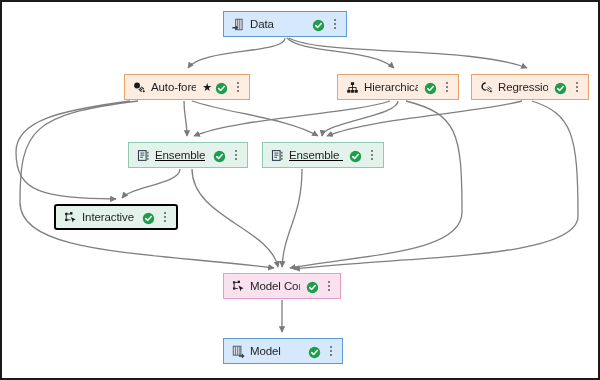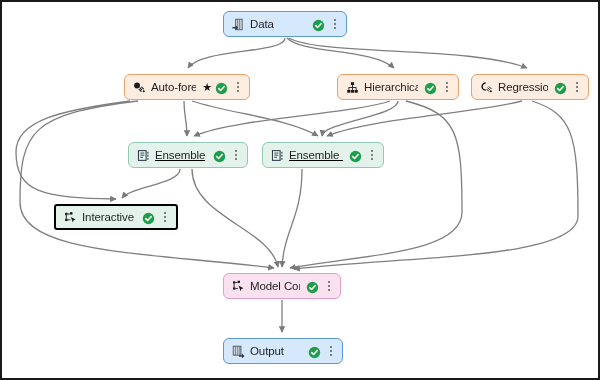--- a/index.html
+++ b/index.html
@@ -29,21 +29,21 @@
     width: 600px;
     height: 380px;
     pointer-events: none;
   }
   .node {
     position: absolute;
     box-sizing: border-box;
     display: flex;
     align-items: center;
     height: 26px;
-    border-radius: 6px;
+    border-radius: 0;
     border: 1px solid #888;
     padding: 0 6px 0 7px;
     background: #fff;
     white-space: nowrap;
     z-index: 5;
   }
   .node .label {
     font-size: 11.5px;
     color: #1f1f1f;
     margin-left: 5px;
@@ -336,21 +336,21 @@
   <div class="node n-blue" style="left:221px; top:336px; width:120px;">
     <span class="ico">
       <svg width="13" height="13" viewBox="0 0 16 16">
         <rect x="1.5" y="1.5" width="9.5" height="11" fill="#d8dde3" stroke="#4a5560" stroke-width="1.1"></rect>
         <line x1="4.2" y1="1.5" x2="4.2" y2="12.5" stroke="#4a5560" stroke-width="0.9"></line>
         <line x1="7" y1="1.5" x2="7" y2="12.5" stroke="#4a5560" stroke-width="0.9"></line>
         <line x1="9.6" y1="1.5" x2="9.6" y2="12.5" stroke="#4a5560" stroke-width="0.9"></line>
         <path d="M8.6 12.6 h3.6 v-2.2 l3.2 3.2 -3.2 3.2 v-2.2 h-3.6 z" fill="#2f3c49"></path>
       </svg>
     </span>
-    <span class="label">Output</span>
+    <span class="label">Model</span>
     <span class="spacer"></span>
     <span class="check">
       <svg width="13" height="13" viewBox="0 0 16 16">
         <circle cx="8" cy="8" r="7" fill="#1e9e4a"></circle>
         <path d="M4.6 8.2 L6.9 10.5 L11.4 5.6" fill="none" stroke="#ffffff" stroke-width="1.9" stroke-linecap="round" stroke-linejoin="round"></path>
       </svg>
     </span>
     <span class="kebab">
         <i></i>
         <i></i>

